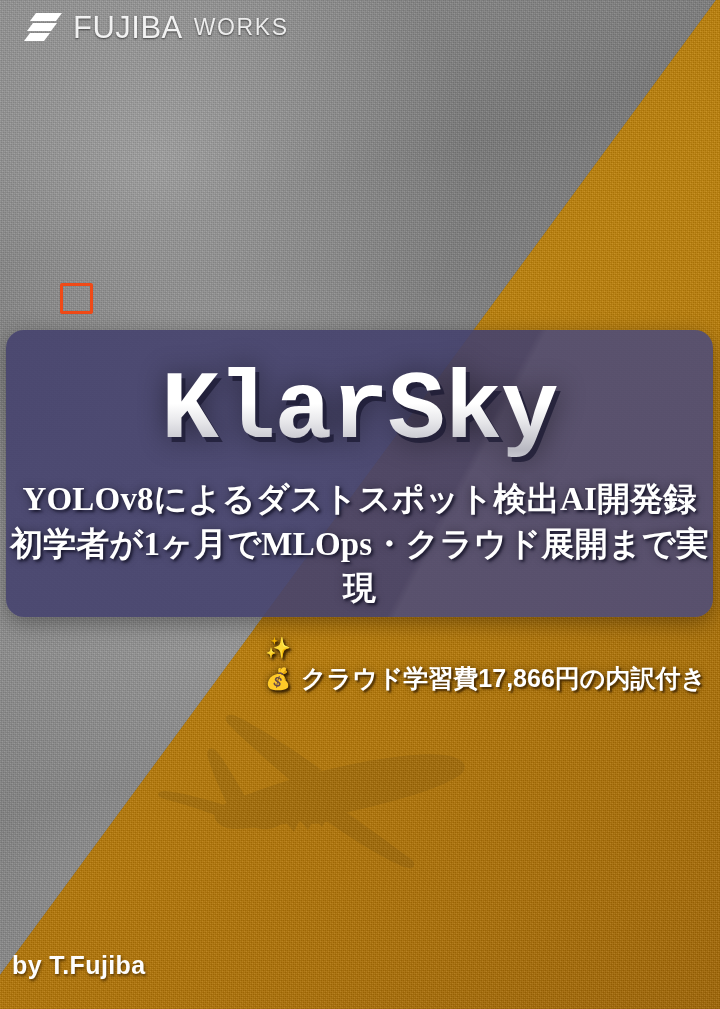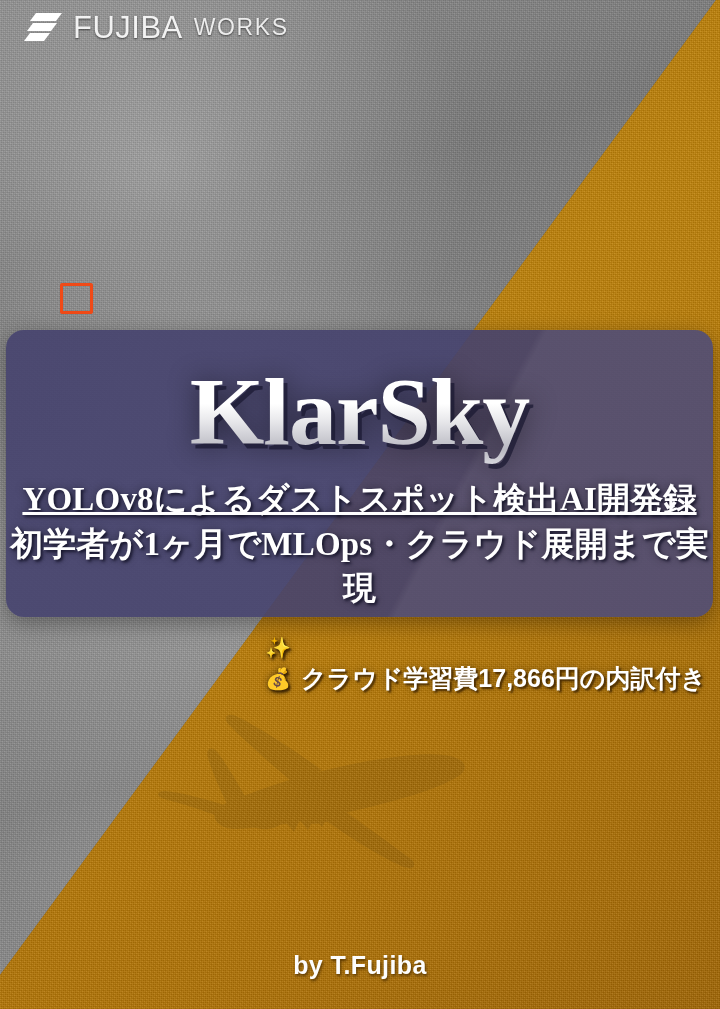--- a/index.html
+++ b/index.html
@@ -110,41 +110,41 @@
   }
 
   .title {
     position:relative;
     margin-top:30px;
     text-align:center;
     font-size:96px;
     font-weight:bold;
     letter-spacing:-1px;
     line-height:1.08;
-    font-family:Liberation Serif, serif;
+    font-family:Liberation Mono, monospace;
     background:linear-gradient(180deg,#ffffff 0%, #ffffff 42%, #e9e9ec 58%, #b9b9c2 86%, #d6d6dd 100%);
     -webkit-background-clip:text;
     background-clip:text;
     color:transparent;
     -webkit-text-fill-color:transparent;
     filter:drop-shadow(4px 5px 0px rgba(25,23,48,.72)) drop-shadow(0 0 14px rgba(0,0,0,.45));
   }
 
   .sub {
     position:relative;
     text-align:center;
     font-family:"Liberation Serif", serif;
     font-weight:bold;
     color:#ffffff;
     font-size:33px;
     line-height:1.32;
     letter-spacing:.2px;
     text-shadow:2px 2px 3px rgba(18,16,38,.85), 0 0 10px rgba(0,0,0,.4);
   }
-  .sub-1 { margin-top:14px;text-decoration:underline; }
+  .sub-1 { margin-top:14px; }
   .sub-2 { margin-top:2px;font-family:Liberation Serif, serif; }
 
   
   .features {
     position:absolute;
     right:14px; top:637px;
     z-index:8;
     text-align:left;
   }
   .feature {
@@ -156,22 +156,21 @@
     line-height:1.26;
     white-space:nowrap;
     text-shadow:2px 2px 2px rgba(60,34,0,.85), 0 0 8px rgba(0,0,0,.35);
   }
   .feature + .feature { margin-top:5px; }
   .feature-icon { font-size:21px; line-height:1; flex:none; filter:drop-shadow(0 1px 1px rgba(0,0,0,.4)); }
 
   
   .byline {
     position:absolute;
-    left:0; right:0; bottom:29px;
-    text-align:center;
+    left:12px; right:0; bottom:29px;
     z-index:8;
     font-family:"Liberation Sans", sans-serif;
     font-weight:bold;
     font-size:25px;
     letter-spacing:.4px;
     color:#fdfdfd;
     text-shadow:1px 2px 3px rgba(70,42,0,.8);
   }
 </style>
 </head>

